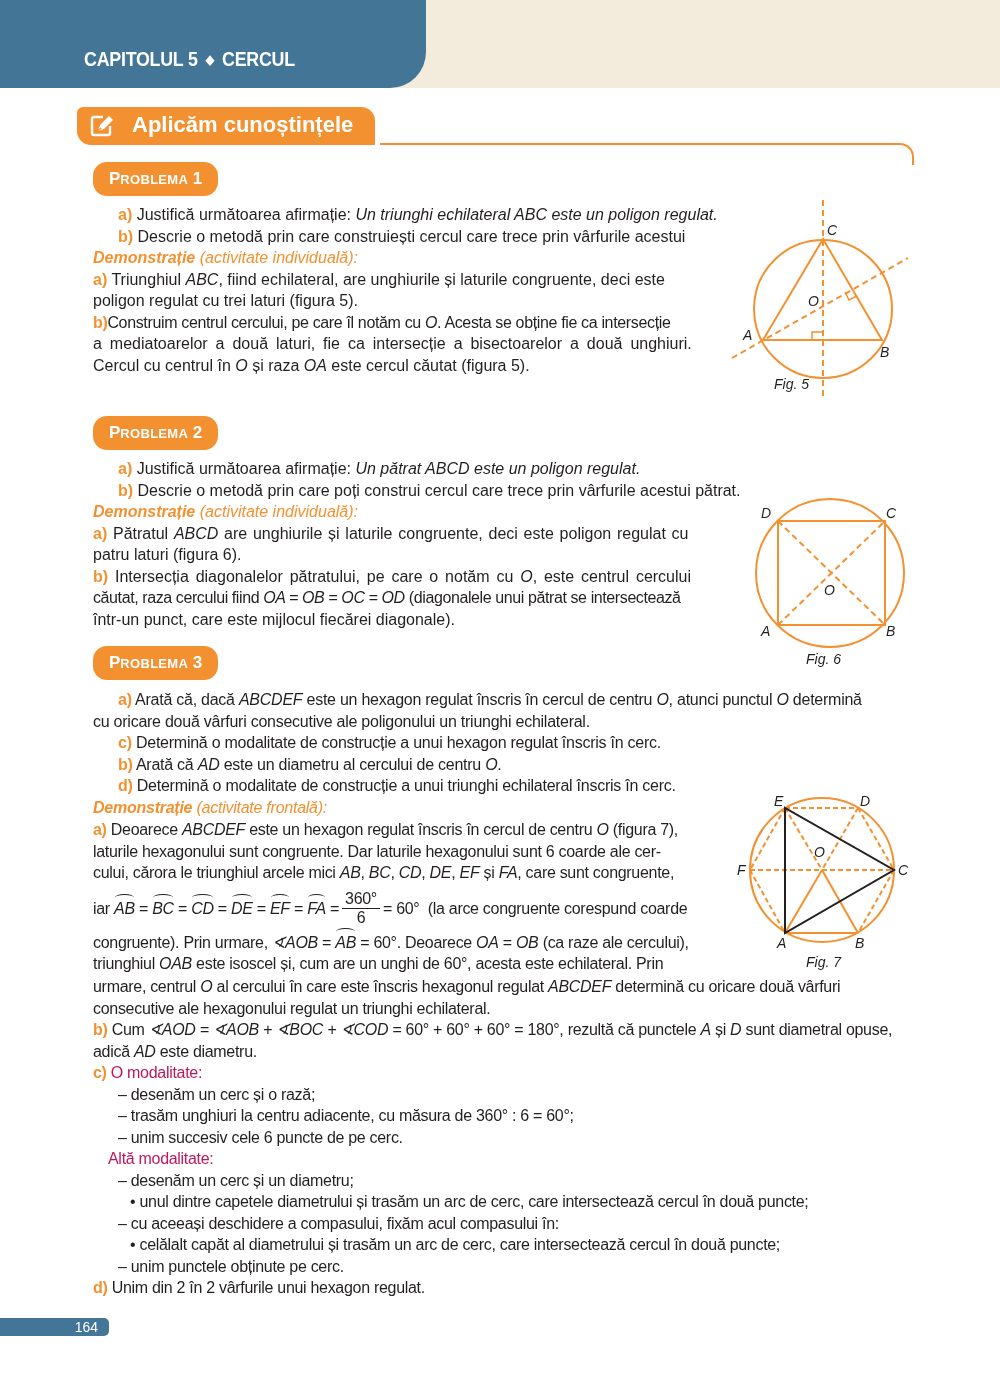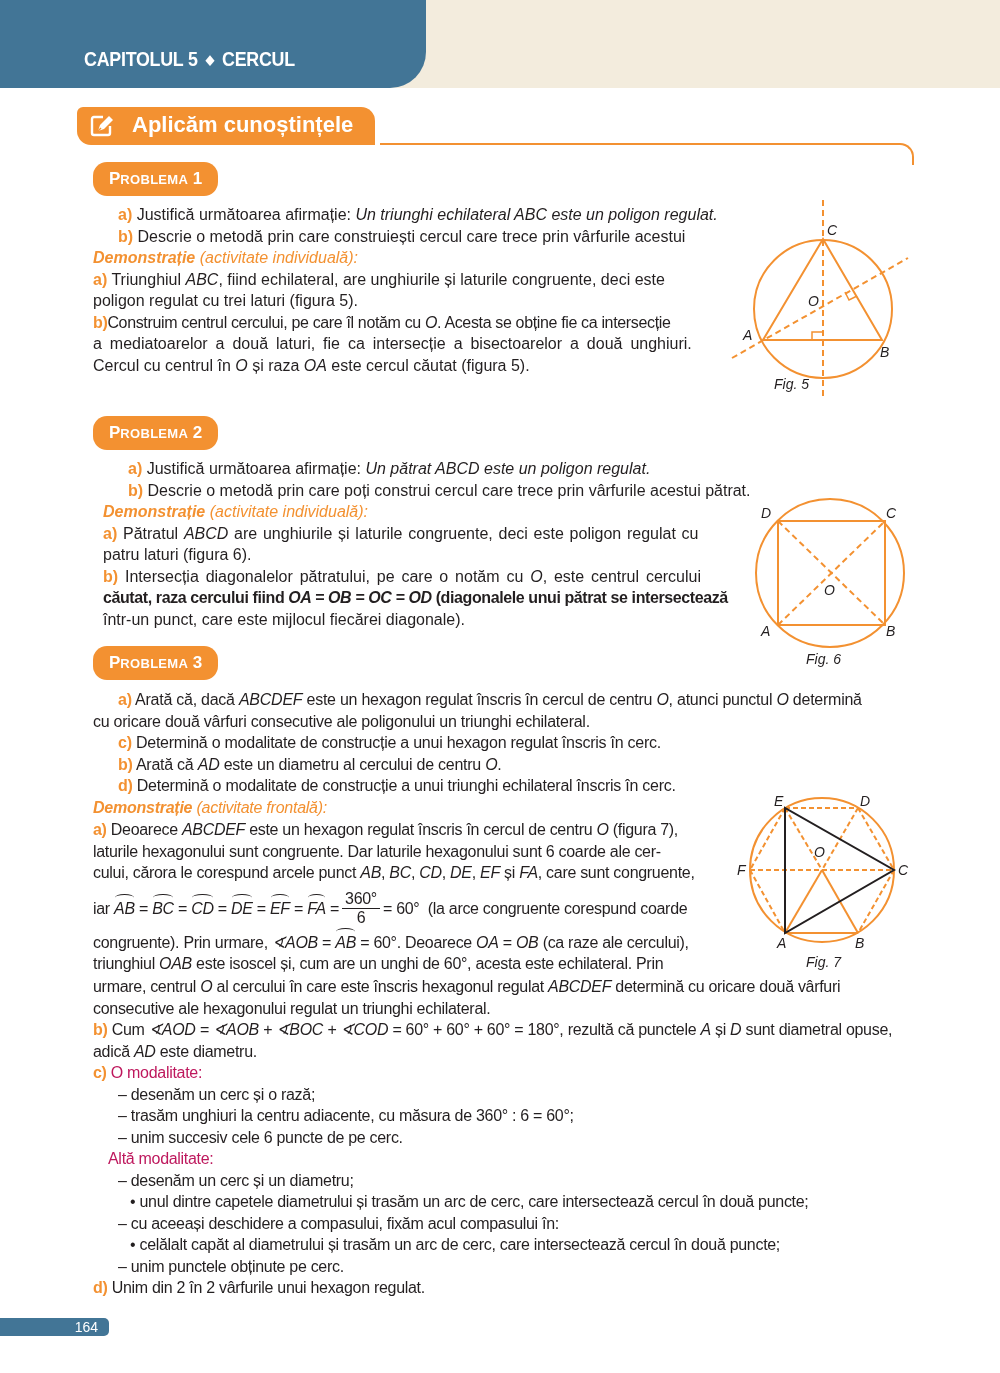--- a/index.html
+++ b/index.html
@@ -90,28 +90,28 @@
   <text x="150" y="157">B</text>
   <text x="97" y="35">C</text>
   <text x="78" y="106">O</text>
   <text x="44" y="189">Fig. 5</text>
 </svg>
 
 <div class="pill" style="top:416px;">
   <span class="big">P</span><span class="sc">ROBLEMA</span>&nbsp;<span class="big">2</span>
 </div>
 
-<div class="txt" style="left:93px; top:458px; width:700px;margin-left:10px;">
+<div class="txt" style="left:93px; top:458px; width:700px;">
   <span class="line ind"><span class="ora">a)</span> <span>Justifică următoarea afirmație: </span><span class="it">Un pătrat ABCD este un poligon regulat.</span></span>
   <span class="line ind"><span class="ora">b)</span> <span>Descrie o metodă prin care poți construi cercul care trece prin vârfurile acestui pătrat.</span></span>
   <span class="line"><span class="demo-b">Demonstrație</span> <span class="demo-i">(activitate individuală):</span></span>
   <span class="line" style="word-spacing:1.3px;"><span class="ora">a)</span> <span>Pătratul </span><span class="it">ABCD</span><span> are unghiurile și laturile congruente, deci este poligon regulat cu</span></span>
   <span class="line"><span>patru laturi (figura 6).</span></span>
   <span class="line" style="word-spacing:2.4px;"><span class="ora">b)</span> <span>Intersecția diagonalelor pătratului, pe care o notăm cu </span><span class="it">O</span><span>, este centrul cercului</span></span>
-  <span class="line" style="letter-spacing:-0.4px;font-weight:bold;"><span>căutat, raza cercului fiind </span><span class="it">OA = OB = OC = OD</span><span> (diagonalele unui pătrat se intersectează</span></span>
+  <span class="line" style="letter-spacing:-0.4px;"><span>căutat, raza cercului fiind </span><span class="it">OA = OB = OC = OD</span><span> (diagonalele unui pătrat se intersectează</span></span>
   <span class="line"><span>într-un punct, care este mijlocul fiecărei diagonale).</span></span>
 </div>
 
 <svg class="fig" style="left:748px; top:493px;" width="170" height="180" viewBox="0 0 170 180">
   <circle cx="82" cy="80" r="74" fill="none" stroke="#f39131" stroke-width="2"></circle>
   <rect x="30" y="28" width="107" height="104" fill="none" stroke="#f39131" stroke-width="2"></rect>
   <line x1="30" y1="132" x2="137" y2="28" stroke="#f39131" stroke-width="2" stroke-dasharray="6,4"></line>
   <line x1="30" y1="28" x2="137" y2="132" stroke="#f39131" stroke-width="2" stroke-dasharray="6,4"></line>
   <text x="13" y="143">A</text>
   <text x="138" y="143">B</text>
@@ -130,21 +130,21 @@
   <span class="line"><span>cu oricare două vârfuri consecutive ale poligonului un triunghi echilateral.</span></span>
   <span class="line ind"><span class="ora">c)</span> <span>Determină o modalitate de construcție a unui hexagon regulat înscris în cerc.</span></span>
   <span class="line ind"><span class="ora">b)</span> <span>Arată că </span><span class="it">AD</span><span> este un diametru al cercului de centru </span><span class="it">O</span><span>.</span></span>
   <span class="line ind"><span class="ora">d)</span> <span>Determină o modalitate de construcție a unui triunghi echilateral înscris în cerc.</span></span>
   <span class="line"><span class="demo-b">Demonstrație</span> <span class="demo-i">(activitate frontală):</span></span>
 </div>
 
 <div class="txt" style="left:93px; top:819px; width:630px; letter-spacing:-0.3px;">
   <span class="line"><span class="ora">a)</span> <span>Deoarece </span><span class="it">ABCDEF</span><span> este un hexagon regulat înscris în cercul de centru </span><span class="it">O</span><span> (figura 7),</span></span>
   <span class="line"><span>laturile hexagonului sunt congruente. Dar laturile hexagonului sunt 6 coarde ale cer-</span></span>
-  <span class="line"><span>cului, cărora le corespund arcele punct </span><span class="it">AB</span><span>, </span><span class="it">BC</span><span>, </span><span class="it">CD</span><span>, </span><span class="it">DE</span><span>, </span><span class="it">EF</span><span> și </span><span class="it">FA</span><span>, care sunt congruente,</span></span>
+  <span class="line"><span>cului, cărora le triunghiul arcele mici </span><span class="it">AB</span><span>, </span><span class="it">BC</span><span>, </span><span class="it">CD</span><span>, </span><span class="it">DE</span><span>, </span><span class="it">EF</span><span> și </span><span class="it">FA</span><span>, care sunt congruente,</span></span>
   <span class="line" style="margin-top:6px; height:38px; display:flex; align-items:center;">
     <span>iar</span>&nbsp;
     <span class="arc it">AB</span>&nbsp;=&nbsp;
     <span class="arc it">BC</span>&nbsp;=&nbsp;
     <span class="arc it">CD</span>&nbsp;=&nbsp;
     <span class="arc it">DE</span>&nbsp;=&nbsp;
     <span class="arc it">EF</span>&nbsp;=&nbsp;
     <span class="arc it">FA</span>&nbsp;=
     <span class="frac">
         <span class="num">360°</span>

